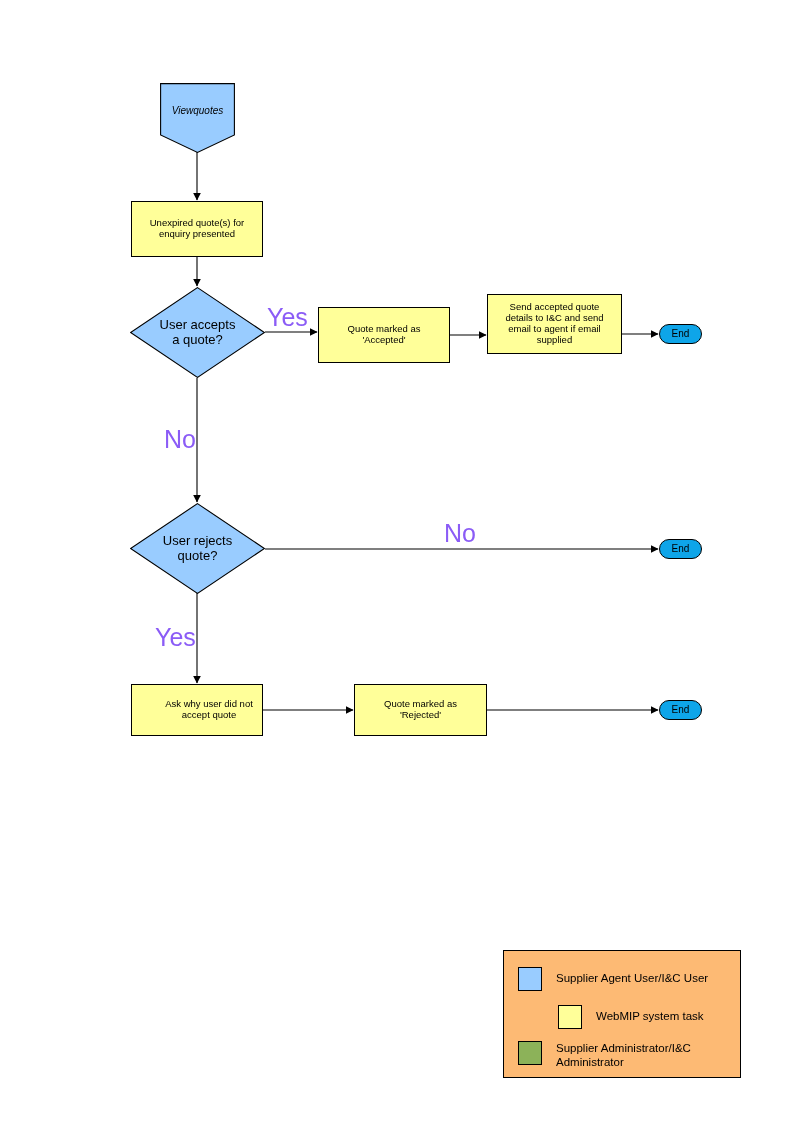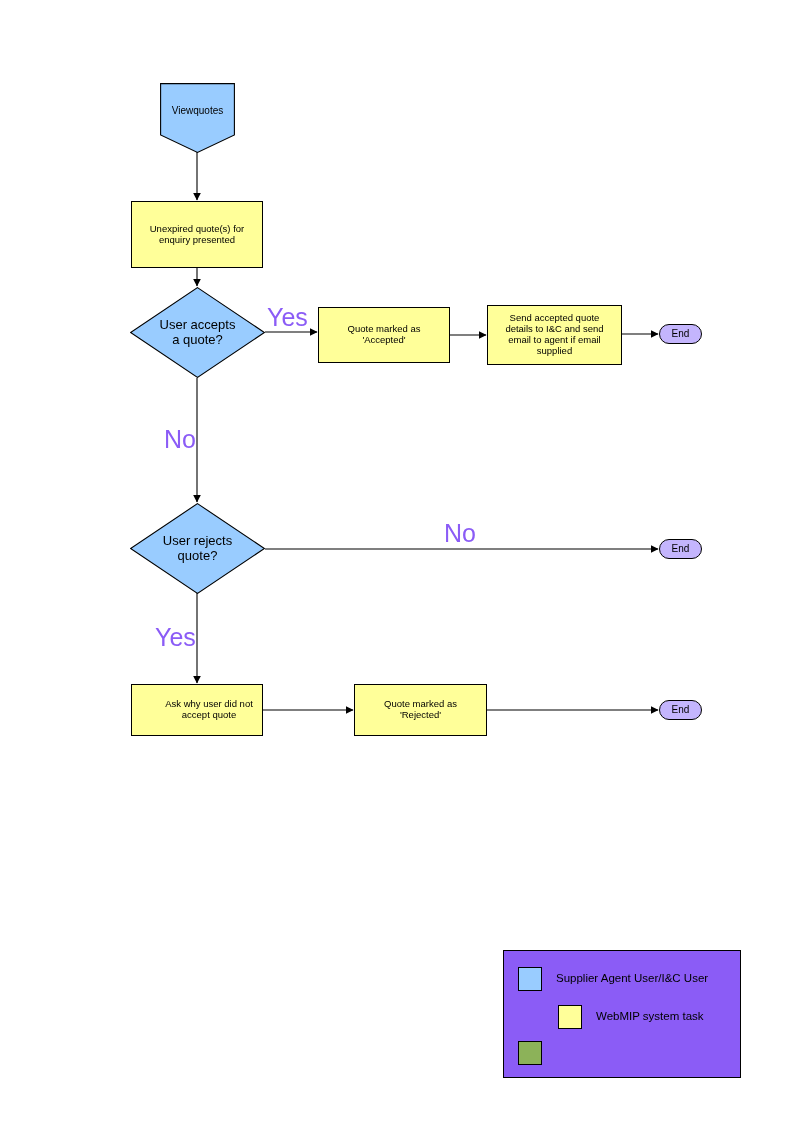--- a/index.html
+++ b/index.html
@@ -54,52 +54,53 @@
     z-index: 1;
   }
   
   .start {
     font-size: 10px;
   }
   .start .slabel {
     position: relative;
     z-index: 2;
     margin-bottom: 14px;
+    font-style: italic;
   }
   .start .sshape {
     position: absolute;
     left: 0; top: 0;
     width: 100%;
     height: 100%;
     z-index: 1;
   }
   
   .endnode {
-    background: #c4b5fd;
+    background: #0ea5e9;
     border: 1px solid #000;
     border-radius: 11px;
     font-size: 10px;
   }
   
   .edge-label {
     position: absolute;
     font-size: 25px;
     color: #8b5cf6;
     line-height: 1;
     white-space: nowrap;
   }
   
   #legend {
     position: absolute;
     left: 503px;
     top: 950px;
     width: 238px;
     height: 128px;
     border: 1px solid #000;
-    background: #8b5cf6;
+    background: #fdba74;
     box-sizing: border-box;
   }
   .legend-row {
     position: absolute;
     display: flex;
     align-items: flex-start;
     left: 14px;
   }
   .legend-swatch {
     width: 24px;
@@ -148,39 +149,39 @@
   <line x1="487" y1="710" x2="658" y2="710" stroke="#000" stroke-width="1.1" marker-end="url(#arrow)"></line>
 </svg>
 
 <div class="node start" style="left:160px; top:83px; width:75px; height:70px;">
   <svg class="sshape" viewBox="0 0 75 70" preserveAspectRatio="none">
     <polygon points="0.6,0.6 74.4,0.6 74.4,52 37.5,69.4 0.6,52" fill="#99ccff" stroke="#000" stroke-width="1.1"></polygon>
   </svg>
   <span class="slabel">Viewquotes</span>
 </div>
 
-<div class="node proc" style="left:131px; top:201px; width:132px; height:67px;">
+<div class="node proc" style="left:131px; top:201px; width:132px; height:56px;">
   <span>Unexpired quote(s) for
 enquiry presented</span>
 </div>
 
 <div class="node decision" style="left:130px; top:287px; width:135px; height:91px;">
   <svg class="dshape" viewBox="0 0 135 91" preserveAspectRatio="none">
     <polygon points="67.5,0.6 134.4,45.5 67.5,90.4 0.6,45.5" fill="#99ccff" stroke="#000" stroke-width="1.1"></polygon>
   </svg>
   <span class="dlabel">User accepts
 a quote?</span>
 </div>
 
 <div class="node proc" style="left:318px; top:307px; width:132px; height:56px;">
   <span>Quote  marked as
 'Accepted'</span>
 </div>
 
-<div class="node proc" style="left:487px; top:305px; width:135px; height:60px;">
+<div class="node proc" style="left:487px; top:294px; width:135px; height:60px;">
   <span>Send accepted quote
 details to I&amp;C and send
 email to agent if email
 supplied</span>
 </div>
 
 <div class="node endnode" style="left:659px; top:324px; width:43px; height:20px;">
   <span>End</span>
 </div>
 
@@ -225,15 +226,17 @@
     <span class="legend-text">Supplier Agent User/I&amp;C User</span>
   </div>
 
   <div class="legend-row" style="top:54px;margin-left:40px;">
     <span class="legend-swatch" style="background:#ffff99;"></span>
     <span class="legend-text">WebMIP system task</span>
   </div>
 
   <div class="legend-row" style="top:90px;">
     <span class="legend-swatch" style="background:#8cb259;"></span>
+    <span class="legend-text" style="padding-top:0;">Supplier Administrator/I&amp;C
+Administrator</span>
   </div>
 
 </div>
 
 </body></html>

